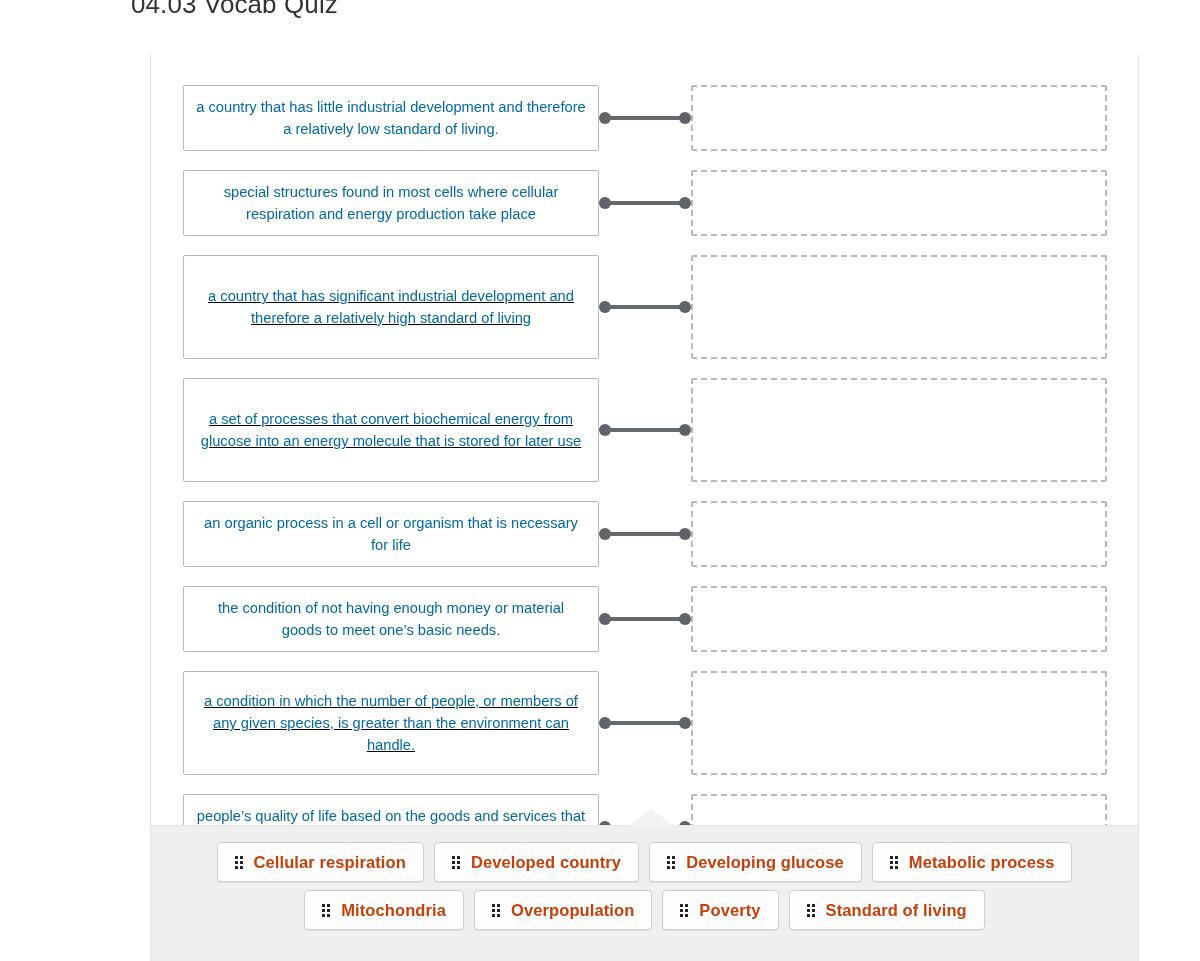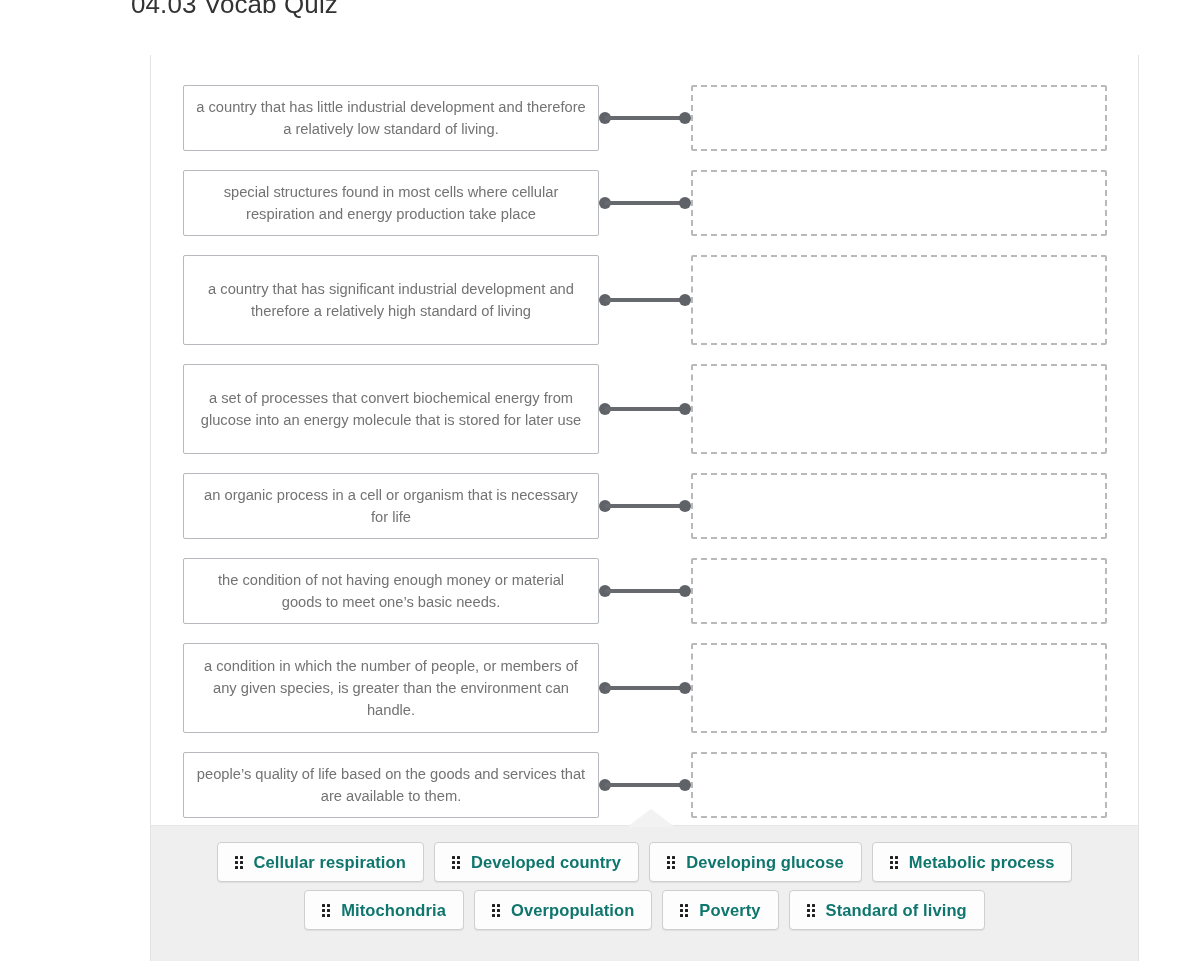--- a/index.html
+++ b/index.html
@@ -98,21 +98,21 @@
     background: #ffffff;
     border-radius: 2px;
     display: flex;
     align-items: center;
     justify-content: center;
     padding: 10px 12px;
   }
   .prompt-text {
     font-size: 14.7px;
     line-height: 22px;
-    color: #737373;
+    color: #0369a1;
     text-align: center;
     font-family: "Liberation Sans", sans-serif;
   }
 
   
   .connector {
     position: relative;
     width: 92px;
     height: 12px;
     display: flex;
@@ -143,21 +143,21 @@
   .drop-zone {
     width: 416px;
     min-height: 66px;
     border: 2px dashed #b9b9b9;
     background: #ffffff;
     border-radius: 2px;
   }
 
   
   .h66  { height: 66px;  }
-  .h88  { height: 90px;  }
+  .h88  { height: 104px; text-decoration: underline;  }
 
   
   .word-bank {
     position: absolute;
     left: 0;
     right: 0;
     bottom: 0;
     height: 136px;
     background: #efefef;
     border-top: 1px solid #e6e6e6;
@@ -189,21 +189,21 @@
     height: 40px;
     display: flex;
     align-items: center;
     gap: 11px;
     padding: 0 17px;
     cursor: grab;
   }
   .chip-label {
     font-size: 16.5px;
     font-weight: bold;
-    color: #0f766e;
+    color: #c2410c;
     white-space: nowrap;
     letter-spacing: 0.1px;
   }
 
   
   .drag-handle {
     display: grid;
     grid-template-columns: repeat(2, 3px);
     grid-template-rows: repeat(3, 3px);
     gap: 2px;

